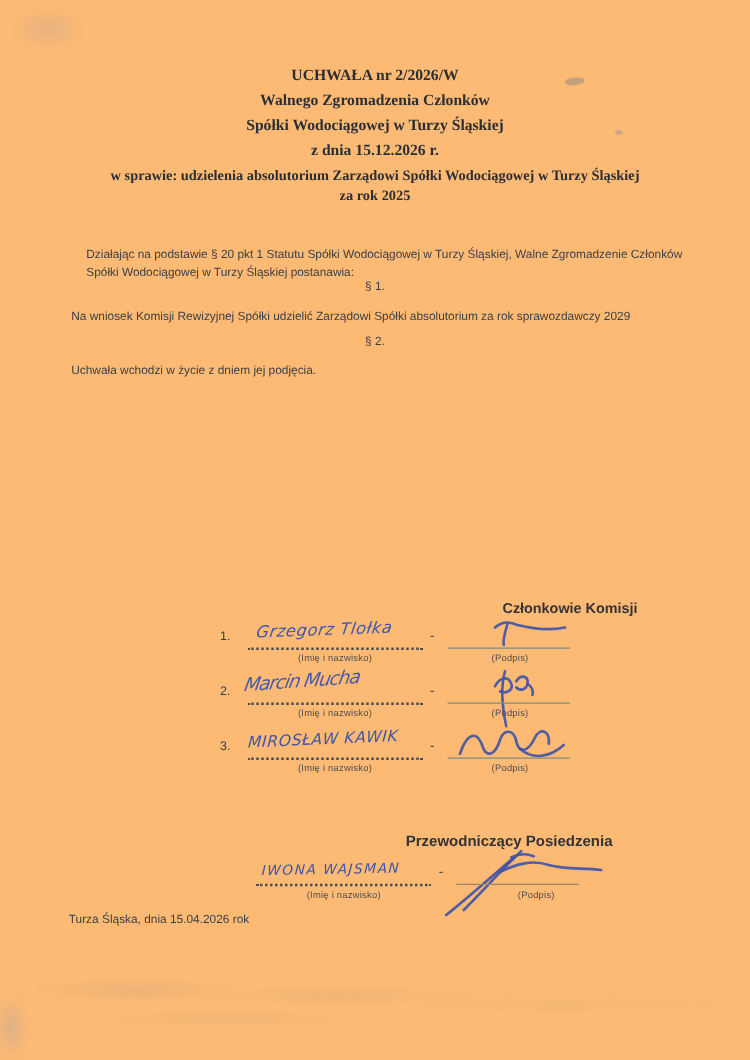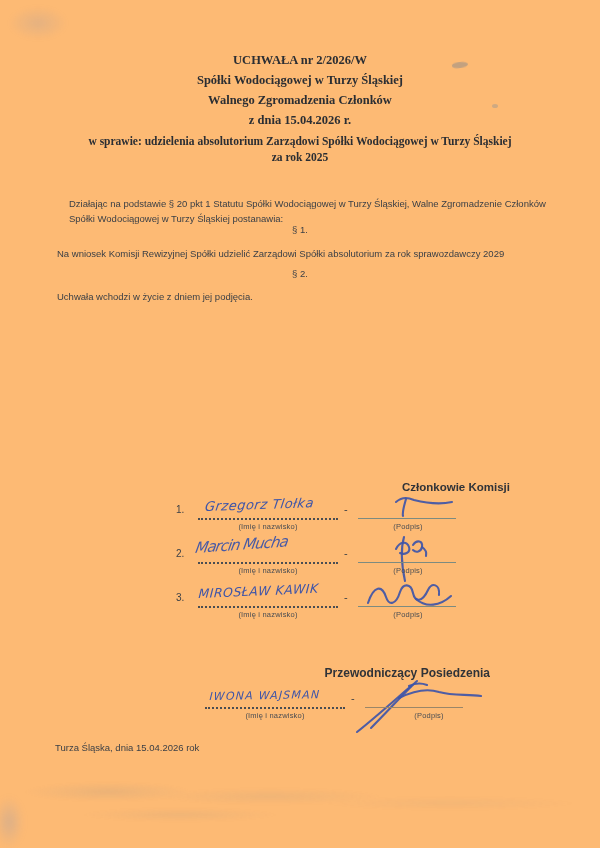--- a/index.html
+++ b/index.html
@@ -73,21 +73,21 @@
   }
   .hw-1 { left:6px; top:2px; font-size:13px; letter-spacing:0.5px; transform:rotate(-2deg) skewX(-10deg); }
   .hw-2 { left:-4px; top:-2px; font-size:15px; letter-spacing:-1px; transform:rotate(-4deg) skewX(-14deg); opacity:.95; }
   .hw-3 { left:0px; top:1px; font-size:12.5px; letter-spacing:0.5px; transform:rotate(-2.5deg) skewX(-6deg); }
   .hw-4 { left:4px; top:4px; font-size:11px; letter-spacing:1.2px; transform:rotate(-1deg) skewX(-4deg); }
   .sig-svg { position:absolute; overflow:visible; }
   .sig-svg path { fill:none; stroke:#3f55a8; stroke-width:2.1; stroke-linecap:round; opacity:.92; }
   
   .footer-date {
     position:absolute; left:55px; top:730px;
-    font-size:9.5px; color:#3c4046;margin-top:12px;
+    font-size:9.5px; color:#3c4046;
   }
   
   .smudge { position:absolute; pointer-events:none; }
   .smudge-a { left:8px; top:6px; width:60px; height:34px;
     background:radial-gradient(ellipse at center, rgba(120,140,190,.18), transparent 70%); filter:blur(2px); }
   .smudge-b { left:452px; top:62px; width:16px; height:6px;
     background:#7d848e; opacity:.45; border-radius:40% 60% 50% 50%; filter:blur(.6px); transform:rotate(-8deg); }
   .smudge-c { left:492px; top:104px; width:6px; height:4px;
     background:#8a9097; opacity:.4; border-radius:50%; filter:blur(.5px); }
   .smudge-d { left:0; top:778px; width:600px; height:46px;
@@ -106,23 +106,23 @@
 <div class="page">
 
   <div class="smudge smudge-a"></div>
   <div class="smudge smudge-b"></div>
   <div class="smudge smudge-c"></div>
   <div class="smudge smudge-d"></div>
   <div class="smudge smudge-e"></div>
 
   <div class="title-block">
     <div>UCHWAŁA nr 2/2026/W</div>
+    <div>Walnego Zgromadzenia Członków</div>
     <div>Spółki Wodociągowej w Turzy Śląskiej</div>
-    <div>Walnego Zgromadzenia Członków</div>
-    <div>z dnia 15.04.2026 r.</div>
+    <div>z dnia 15.12.2026 r.</div>
   </div>
   <div class="subject-block">
     <div>w sprawie: udzielenia absolutorium Zarządowi Spółki Wodociągowej w Turzy Śląskiej</div>
     <div>za rok 2025</div>
   </div>
 
   <p class="body-text" style="top:184px; margin:12px;">Działając na podstawie § 20 pkt 1 Statutu Spółki Wodociągowej w Turzy Śląskiej, Walne Zgromadzenie Członków Spółki Wodociągowej w Turzy Śląskiej postanawia:</p>
   <div class="para-heading" style="top:224px;">§ 1.</div>
   <p class="body-text" style="top:246px; margin:0;">Na wniosek Komisji Rewizyjnej Spółki udzielić Zarządowi Spółki absolutorium za rok sprawozdawczy 2029</p>
   <div class="para-heading" style="top:268px;">§ 2.</div>

